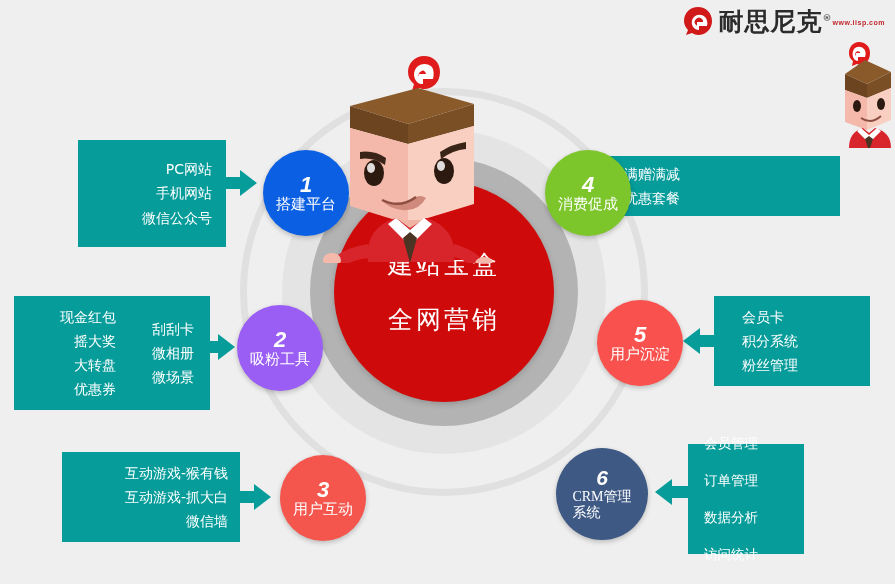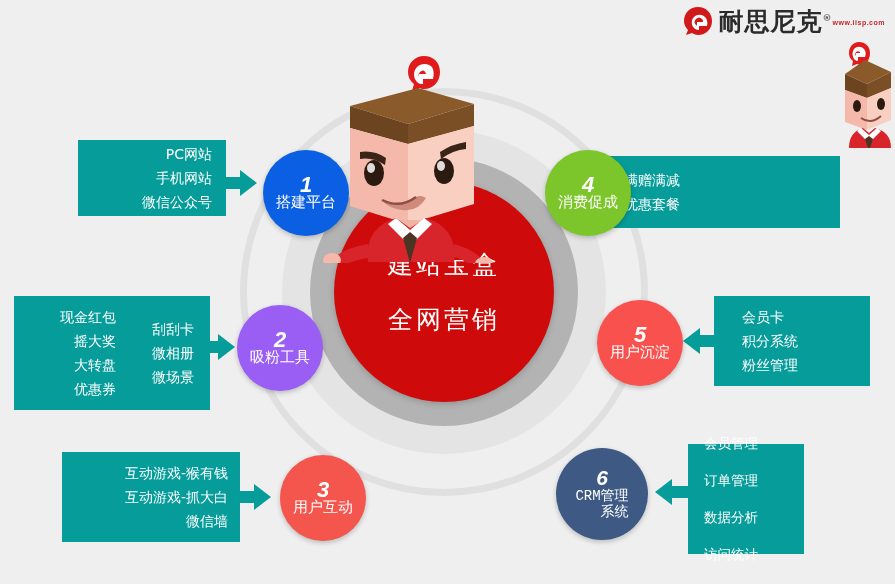--- a/index.html
+++ b/index.html
@@ -33,51 +33,51 @@
     display:flex;flex-direction:column;align-items:center;justify-content:center;
     gap:22px;box-shadow:0 2px 6px rgba(0,0,0,.18);}
   .core-line{color:#fff;font-size:25px;letter-spacing:3px;
              font-family:"DejaVu Sans",sans-serif;}
 
   
   .node{position:absolute;border-radius:50%;
     display:flex;flex-direction:column;align-items:center;justify-content:center;
     color:#fff;box-shadow:0 2px 5px rgba(0,0,0,.22);z-index:6;}
   .node .num{font-size:22px;font-style:italic;font-weight:bold;line-height:1.05;}
-  .node .lbl{font-size:15px;line-height:1.12;font-family:Liberation Mono, monospace;
-             text-align:right;white-space:pre-line;}
+  .node .lbl{font-size:15px;line-height:1.12;font-family:Liberation Serif, serif;
+             text-align:left;white-space:pre-line;}
 
   #node1{left:263px;top:150px;width:86px;height:86px;background:#0b5fe3;}
   #node2{left:237px;top:305px;width:86px;height:86px;background:#9a5ef4;}
   #node3{left:280px;top:455px;width:86px;height:86px;background:#f4564e;}
   #node4{left:545px;top:150px;width:86px;height:86px;background:#7cc62c;}
   #node5{left:597px;top:300px;width:86px;height:86px;background:#f9514e;}
   #node6{left:556px;top:448px;width:92px;height:92px;background:#3e5a84;}
   #node6 .num{font-size:21px;}
   #node6 .lbl{font-size:14px;}
 
   
   .box{position:absolute;background:#059c9a;color:#fff;box-sizing:border-box;
        display:flex;z-index:4;}
   .box .col{display:flex;flex-direction:column;justify-content:center;}
   .box .line{font-size:14px;line-height:1.72;font-family:"DejaVu Sans",sans-serif;
              white-space:nowrap;}
 
-  #boxA{left:78px;top:140px;width:148px;height:76px;padding:0 14px 0 0;}
+  #boxA{left:78px;top:140px;width:148px;height:107px;padding:0 14px 0 0;}
   #boxA .col{width:100%;align-items:flex-end;}
 
   #boxB{left:14px;top:296px;width:196px;height:114px;padding:0 16px 0 0;
         justify-content:flex-end;gap:16px;}
   #boxB .c1{align-items:flex-end;}
   #boxB .c2{align-items:flex-end;width:62px;}
 
   #boxC{left:62px;top:452px;width:178px;height:90px;padding:0 12px 0 0;}
   #boxC .col{width:100%;align-items:flex-end;margin-left:46px;}
 
-  #boxD{left:608px;top:156px;width:232px;height:72px;padding:0 0 0 16px;gap:22px;}
+  #boxD{left:608px;top:156px;width:232px;height:60px;padding:0 0 0 16px;gap:22px;}
   #boxD .col{align-items:flex-start;}
 
   #boxE{left:714px;top:296px;width:156px;height:90px;padding:0 0 0 28px;}
   #boxE .col{align-items:flex-start;}
 
   #boxF{left:688px;top:444px;width:116px;height:110px;padding:0 0 0 16px;}
   #boxF .col{align-items:flex-end;gap:12px;}
   #boxF .line{font-size:13.5px;line-height:1.84;}
 
   

